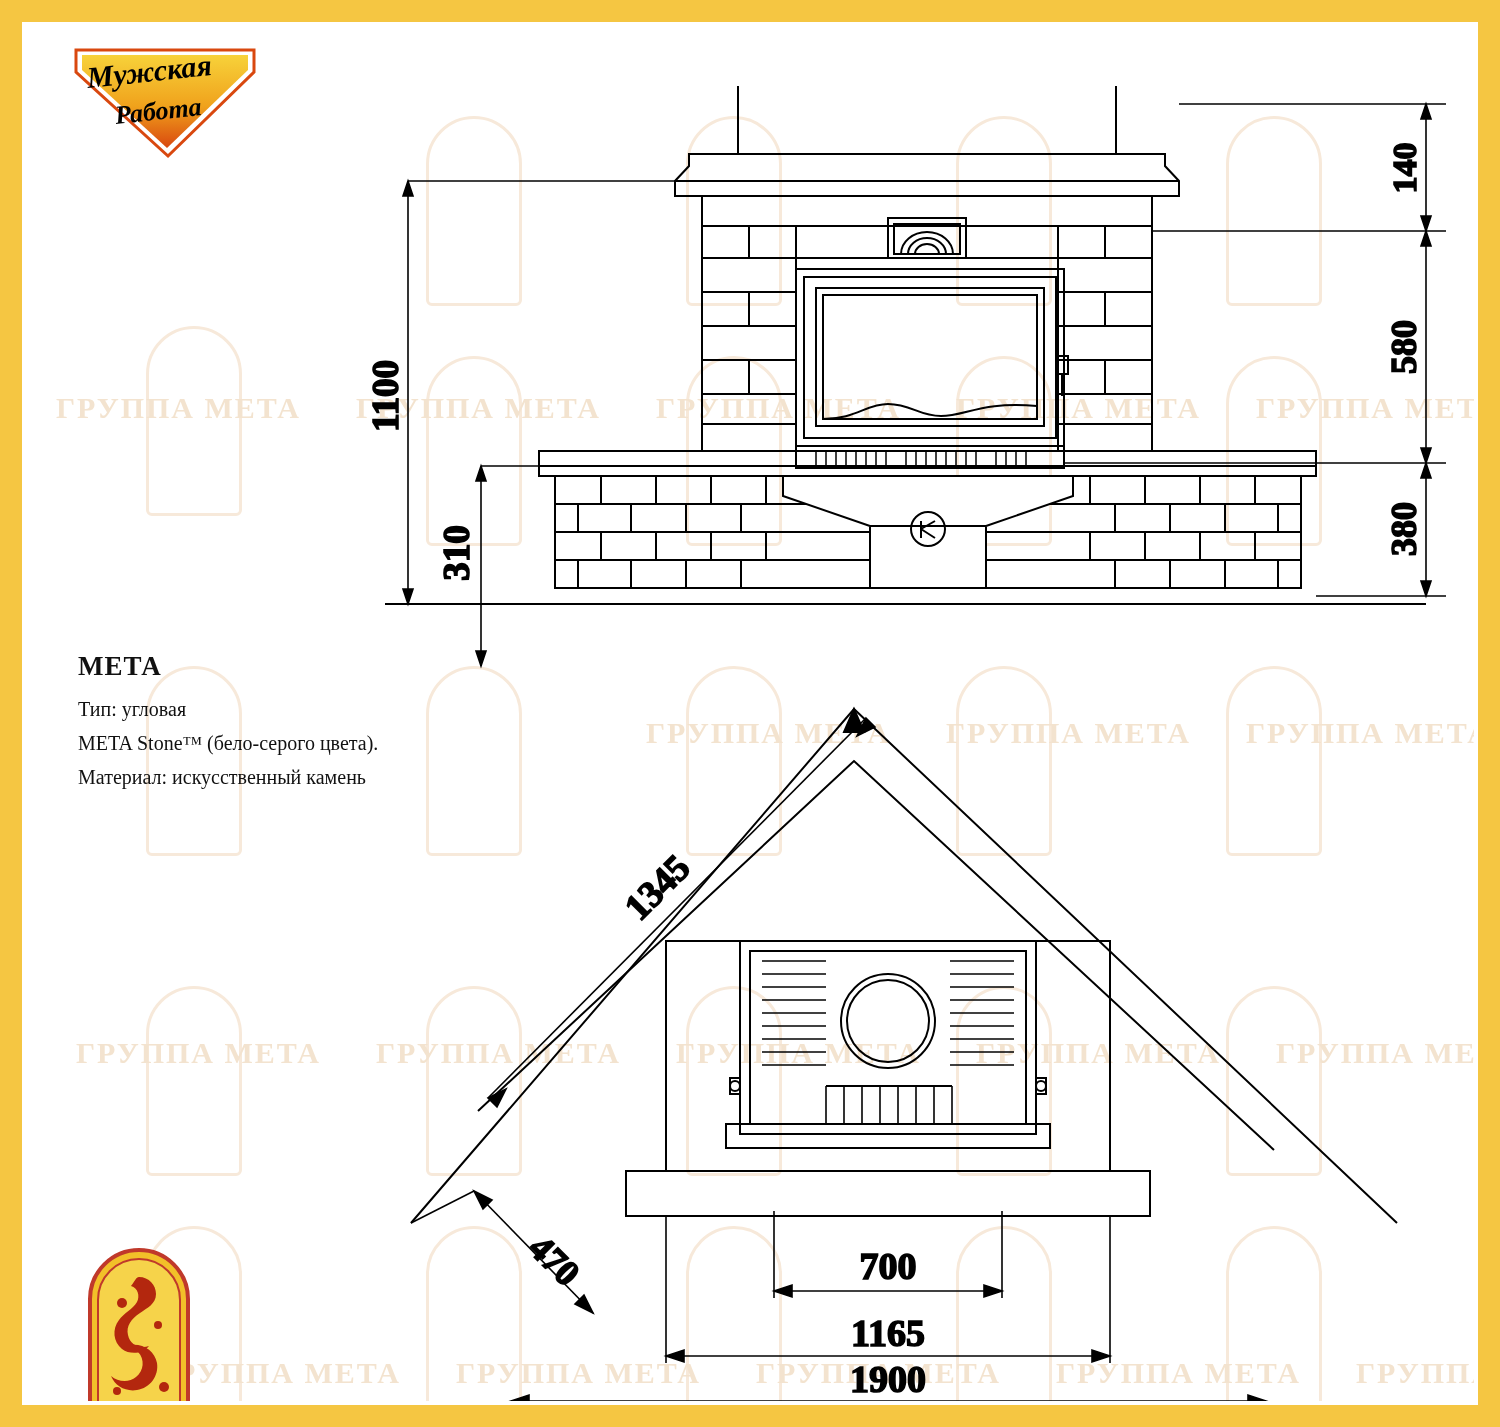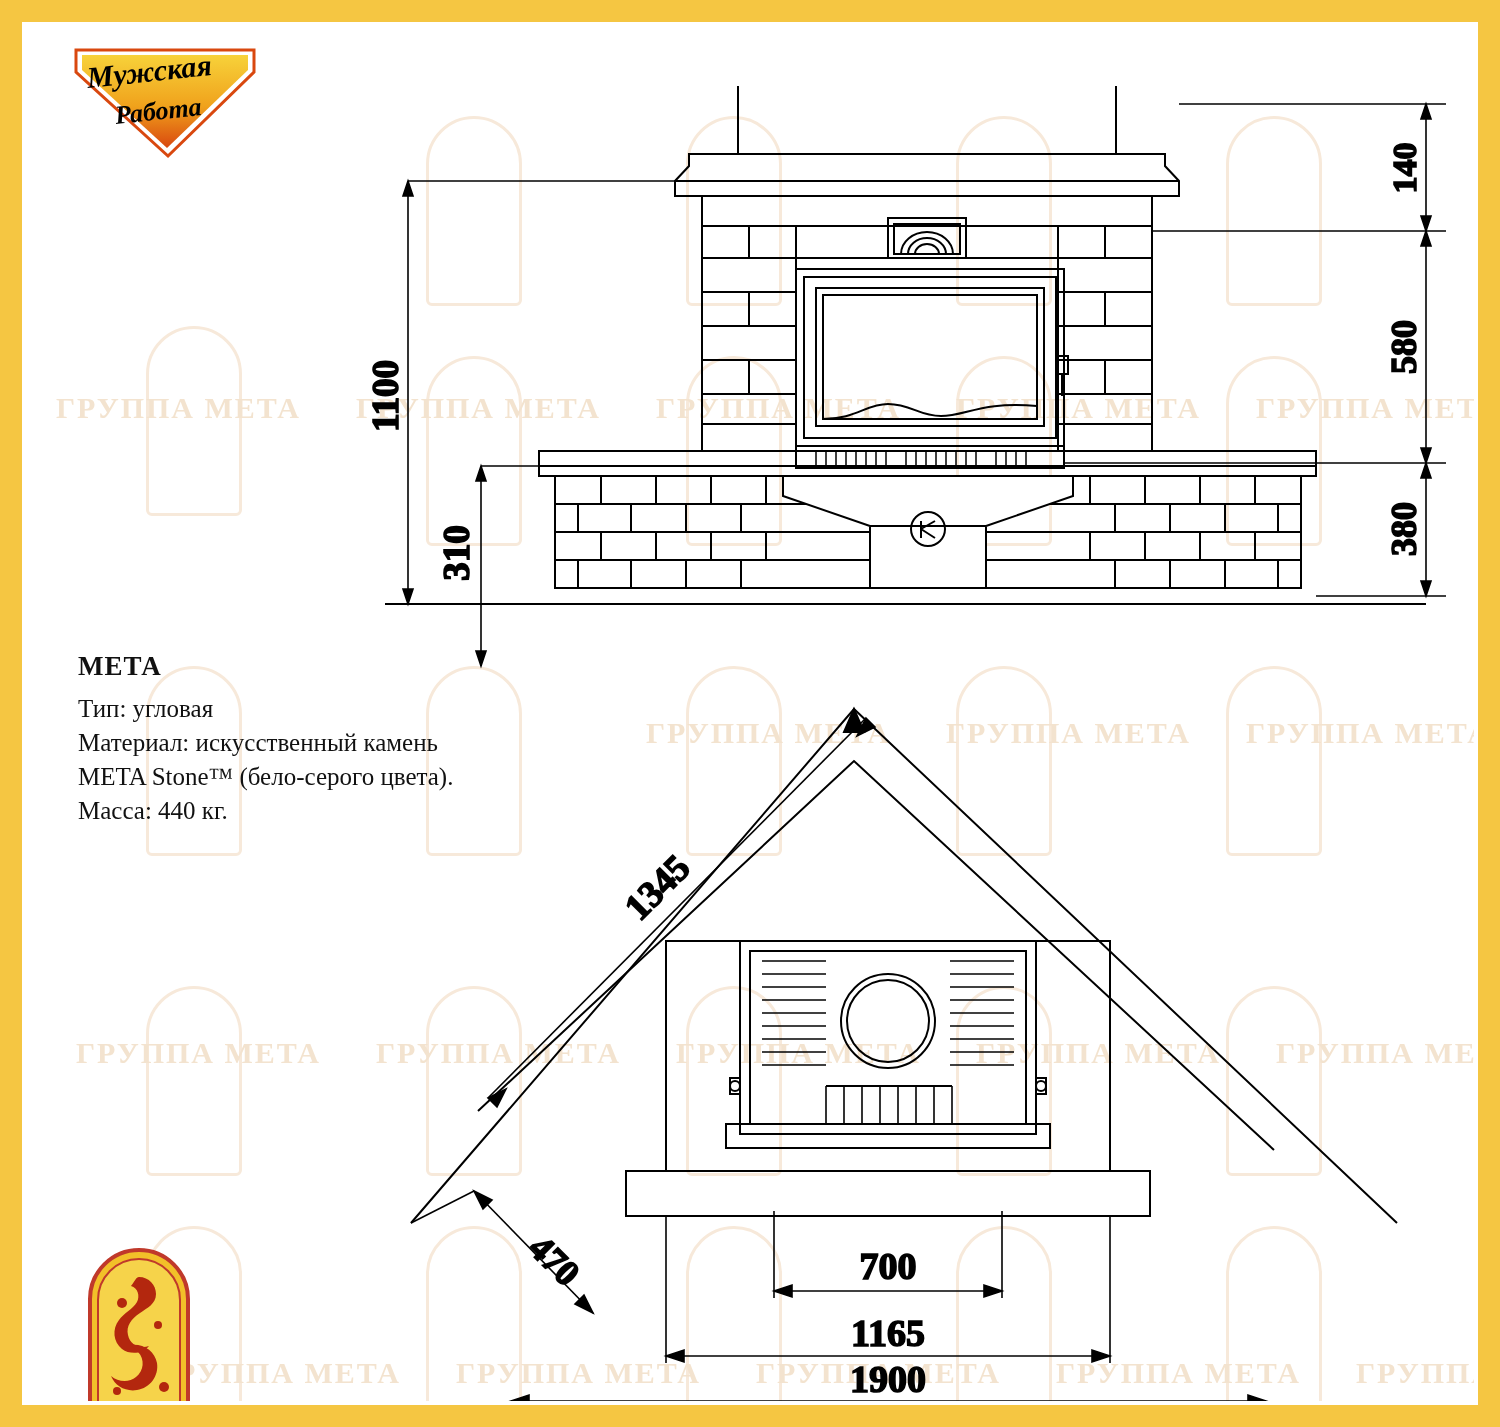--- a/index.html
+++ b/index.html
@@ -106,21 +106,21 @@
   }
   .spec .title {
     font-family: "Liberation Serif", serif;
     font-weight: bold;
     font-size: 27px;
     letter-spacing: 1px;
     margin: 0 0 10px 0;
   }
   .spec .line {
     font-family: "Liberation Serif", serif;
-    font-size: 25px;
+    font-size: 20px;
     line-height: 34px;
     margin: 0;
     white-space: nowrap;
   }
   svg text {
     font-family: "Liberation Serif", serif;
     fill: #000;
   }
 </style>
 </head>
@@ -469,19 +469,18 @@
         <circle cx="38" cy="62" r="5"></circle>
         <circle cx="74" cy="84" r="4"></circle>
         <circle cx="33" cy="150" r="4"></circle>
         <circle cx="80" cy="146" r="5"></circle>
       </g>
     </svg>
 
     <div class="spec">
       <p class="title">МЕТА</p>
       <p class="line">Тип: угловая</p>
+      <p class="line">META Stone™ (бело-серого цвета).</p>
       <p class="line">Материал: искусственный камень</p>
-      <p class="line">META Stone™ (бело-серого цвета).</p>
-      <p class="line">Масса: 440 кг.</p>
     </div>
 
   </div>
 </div>
 
 </body></html>

